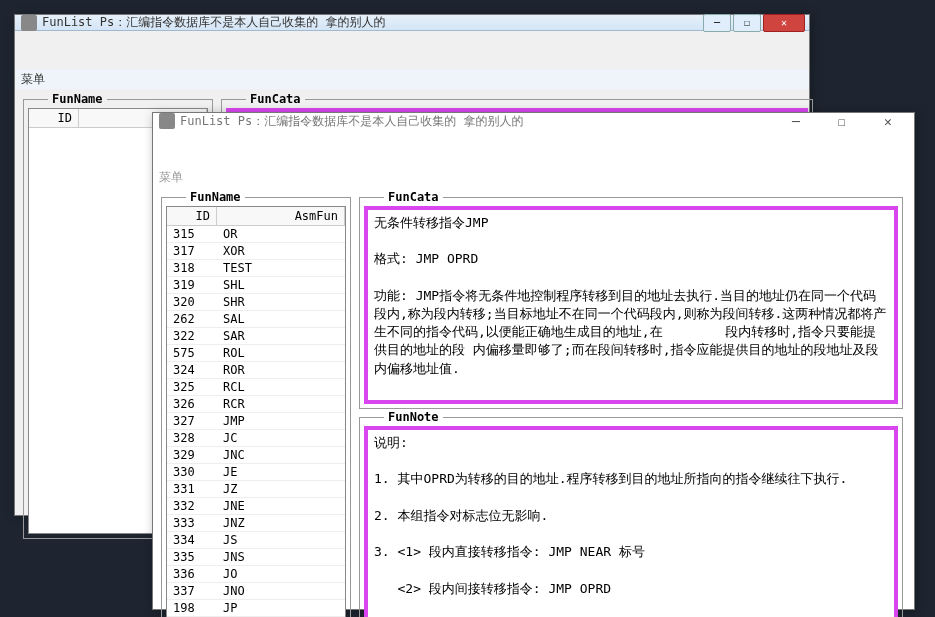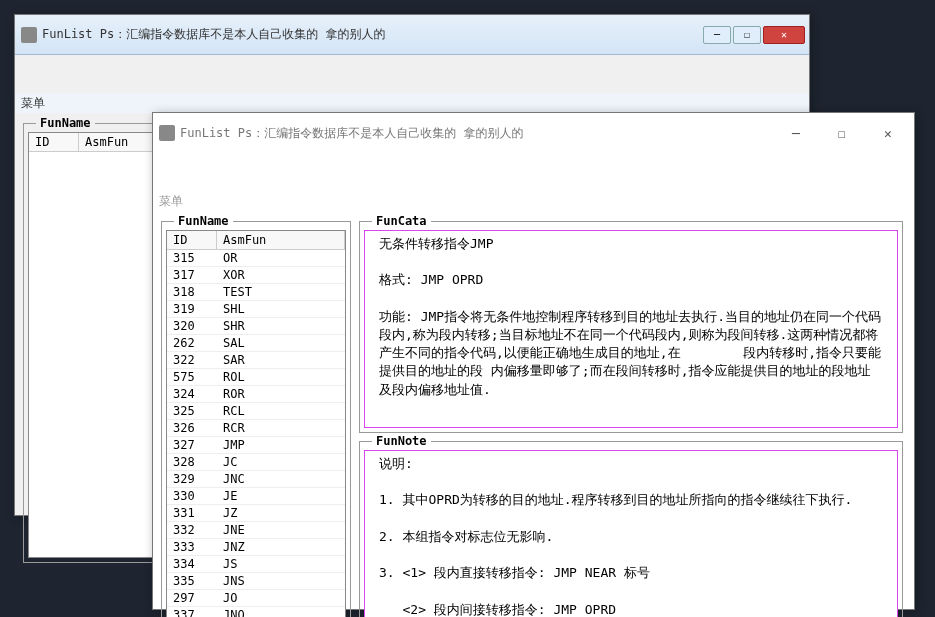--- a/index.html
+++ b/index.html
@@ -15,21 +15,21 @@
 .window {
   position: absolute;
   background: #f0f0f0;
   border: 1px solid #777;
   box-shadow: 2px 2px 10px rgba(0,0,0,0.3);
 }
 .win1 { left: 14px; top: 14px; width: 796px; height: 502px; }
 .win2 { left: 152px; top: 112px; width: 763px; height: 498px; background: #fff; }
 
 .titlebar {
-  height: 40px;
+  height: 16px;
   display: flex;
   align-items: center;
   padding: 0 4px 0 6px;
 }
 .win1 .titlebar {
   background: linear-gradient(#e6f0fa, #d4e5f6);
   border-bottom: 1px solid #a0b8d0;
 }
 .win2 .titlebar {
   background: #fff;
@@ -71,21 +71,21 @@
 }
 
 .groupbox {
   position: absolute;
   border: 1px solid #999;
   padding: 8px 4px 4px 4px;
 }
 .groupbox-label {
   position: absolute;
   top: -8px;
-  left: 12px;
+  left: 24px;
   background: #f0f0f0;
   padding: 0 4px;
   font-size: 12px;
   font-weight: bold;
 }
 .win2 .groupbox-label { background: #fff; }
 
 .win1 .gb-name { left: 8px; top: 10px; width: 190px; height: 440px; }
 .win1 .gb-cata { left: 206px; top: 10px; width: 592px; height: 44px; }
 
@@ -96,43 +96,44 @@
 .tablewrap {
   border: 1px solid #888;
   background: #fff;
   height: 100%;
   overflow: hidden;
 }
 .thead {
   display: flex;
   background: #f9a8d4;
   border-bottom: 1px solid #ccc;
+  text-align: right;
 }
 .th {
   padding: 2px 6px;
   border-right: 1px solid #ccc;
   background: #f8f8f8;
   font-size: 12px;
 }
 .th-id { width: 50px; }
 .th-fun { flex: 1; }
 .tbody {
   overflow-y: scroll;
   height: calc(100% - 18px);
 }
 .tr { display: flex; border-bottom: 1px solid #eee; justify-content: flex-end; }
 .td { padding: 1px 6px; font-size: 12px; }
 .td-id { width: 50px; }
 .td-fun { flex: 1; }
 
 .textcontent {
   background: #fff;
-  border: 1px solid #d946ef;
+  border: 4px solid #d946ef;
   height: 100%;
-  padding: 4px 14px;
+  padding: 4px 6px;
   font-size: 13px;
   line-height: 1.4;
   overflow: auto;
   white-space: pre-wrap;
 }
 
 ::-webkit-scrollbar { width: 16px; }
 ::-webkit-scrollbar-track { background: #f0f0f0; }
 ::-webkit-scrollbar-thumb { background: #c8c8c8; border: 1px solid #aaa; }
 ::-webkit-scrollbar-button { background: #f0f0f0; border: 1px solid #aaa; height: 16px; }
@@ -267,21 +268,21 @@
             </div>
             <div class="tr">
               <div class="td td-id">334</div>
               <div class="td td-fun">JS</div>
             </div>
             <div class="tr">
               <div class="td td-id">335</div>
               <div class="td td-fun">JNS</div>
             </div>
             <div class="tr">
-              <div class="td td-id">297</div>
+              <div class="td td-id">336</div>
               <div class="td td-fun">JO</div>
             </div>
             <div class="tr">
               <div class="td td-id">337</div>
               <div class="td td-fun">JNO</div>
             </div>
             <div class="tr">
               <div class="td td-id">198</div>
               <div class="td td-fun">JP</div>
             </div>

